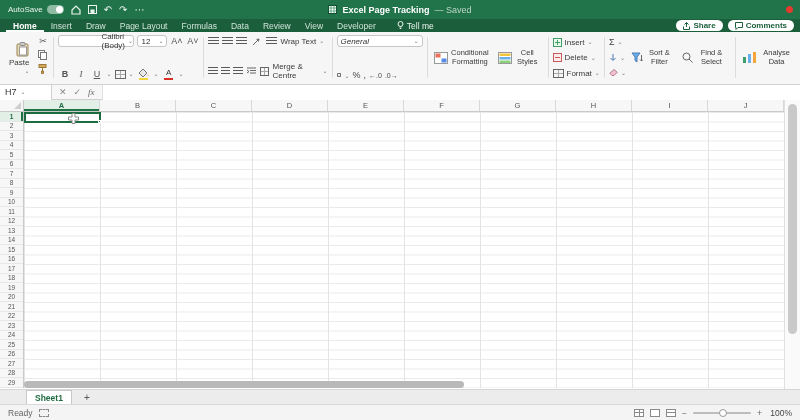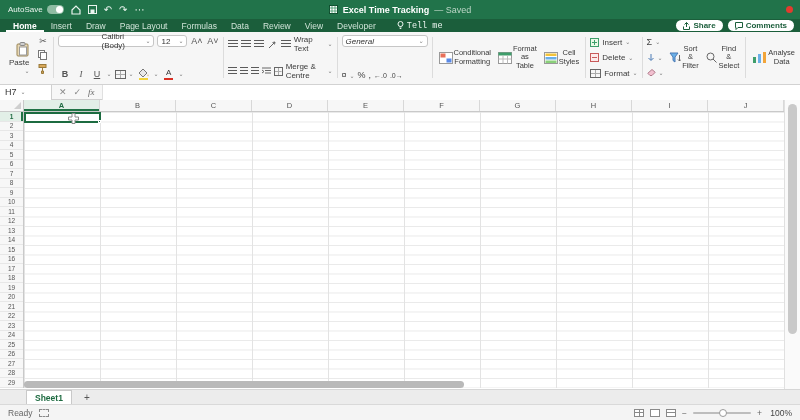--- a/index.html
+++ b/index.html
@@ -16,21 +16,21 @@
   .title-center { position:absolute; left:0; right:0; top:0; height:19px; display:flex; align-items:center; justify-content:center; gap:5px; pointer-events:none; }
   .doc-title { font-size:9px; font-weight:bold; color:#fff; }
   .doc-status { font-size:9px; color:#bcd6c6; }
   .record-dot { position:absolute; right:7px; top:6px; width:7px; height:7px; border-radius:50%; background:#e23b2e; }
 
   
   .tabbar { position:absolute; left:0; top:19px; right:0; height:13px; background:#1b5e3b;
     display:flex; align-items:center; padding-left:6px; font-size:8.5px; color:#cfe3d7; }
   .rtab { padding:0 7px; height:13px; display:flex; align-items:center; cursor:default; }
   .rtab.active { color:#fff; font-weight:bold; box-shadow:inset 0 -2px 0 #fff; }
-  .tellme { display:flex; align-items:center; gap:3px; margin-left:14px; color:#eaf4ee;font-family:Liberation Mono, monospace; }
+  .tellme { display:flex; align-items:center; gap:3px; margin-left:14px; color:#eaf4ee; }
   .tab-right { margin-left:auto; display:flex; align-items:center; gap:5px; padding-right:6px; }
   .pillbtn { background:#fff; color:#1b5e3b; border-radius:8px; height:11px; display:flex; align-items:center; gap:3px; padding:0 7px; font-size:8px; font-weight:bold; }
 
   
   .ribbon { position:absolute; left:0; top:32px; right:0; height:53px; background:#f6f6f6;
     border-bottom:1px solid #d2d2d2; display:flex; align-items:stretch; padding:3px 3px 4px 5px; gap:4px; font-size:8px; color:#3a3a3a; }
   .sep { width:1px; background:#dcdcdc; margin:2px 0; flex:0 0 1px; }
   .rgroup { display:flex; gap:3px; }
   .rcol { display:flex; flex-direction:column; justify-content:space-between; }
   .rrow { display:flex; align-items:center; gap:3px; }
@@ -123,21 +123,21 @@
   <span class="tb-ic">↷</span>
   <span class="tb-ic">⋯</span>
 
   <div class="title-center">
     <span>
       <svg width="9" height="9" viewBox="0 0 9 9">
           <rect x="0.5" y="0.5" width="8" height="8" fill="#fff" stroke="#0f4d2e"></rect>
           <path d="M0.5 3 H8.5 M0.5 6 H8.5 M3 0.5 V8.5 M6 0.5 V8.5" stroke="#2a8a57" stroke-width="0.7"></path>
         </svg>
     </span>
-    <span class="doc-title">Excel Time Tracking</span>
+    <span class="doc-title">Excel Page Tracking</span>
     <span class="doc-status">— Saved</span>
   </div>
   <span class="record-dot"></span>
 </div>
 
 <div class="tabbar">
   <span class="rtab active">Home</span>
   <span class="rtab">Insert</span>
   <span class="rtab">Draw</span>
   <span class="rtab">Page Layout</span>
@@ -204,21 +204,21 @@
             <path d="M4.5 3.5 V7 M3.5 7 H5.5 V9.5 H3.5 Z" fill="#caa05a" stroke="#9a7a3a"></path>
           </svg>
       </span>
     </div>
   </div>
 
   <div class="sep"></div>
 
   <div class="rcol">
     <div class="rrow">
-      <div class="selbox" style="width:96px;padding-left:42px;">
+      <div class="selbox" style="width:76px;padding-left:42px;">
         <span>Calibri (Body)</span>
         <span class="car">⌄</span>
       </div>
       <div class="selbox" style="width:30px;">
         <span>12</span>
         <span class="car">⌄</span>
       </div>
       <span class="miniic">A˄</span>
       <span class="miniic">A˅</span>
     </div>
@@ -302,30 +302,20 @@
   <div class="rgroup">
     <div class="two">
       <span>
         <svg width="14" height="12" viewBox="0 0 14 12">
             <rect x="0.5" y="0.5" width="13" height="11" fill="#fff" stroke="#999"></rect>
             <rect x="1.5" y="1.5" width="5" height="4" fill="#e8705a"></rect>
             <rect x="7.5" y="6.5" width="5" height="4" fill="#5a8ae8"></rect>
           </svg>
       </span>
       <span class="lab">Conditional Formatting</span>
-    </div>
-    <div class="two">
-      <span>
-        <svg width="14" height="12" viewBox="0 0 14 12">
-            <rect x="0.5" y="0.5" width="13" height="11" fill="#fff" stroke="#999"></rect>
-            <rect x="0.5" y="0.5" width="13" height="3" fill="#3e9e6b"></rect>
-            <path d="M0.5 7 H13.5 M5 3.5 V11.5 M9.5 3.5 V11.5" stroke="#bbb"></path>
-          </svg>
-      </span>
-      <span class="lab">Format as Table</span>
     </div>
     <div class="two">
       <span>
         <svg width="14" height="12" viewBox="0 0 14 12">
             <rect x="0.5" y="0.5" width="13" height="11" fill="#fff" stroke="#999"></rect>
             <rect x="1.5" y="1.5" width="11" height="2.5" fill="#f2c33a"></rect>
             <rect x="1.5" y="5" width="11" height="2.5" fill="#6ab0e8"></rect>
             <rect x="1.5" y="8.5" width="11" height="2.5" fill="#8ad07a"></rect>
           </svg>
       </span>

